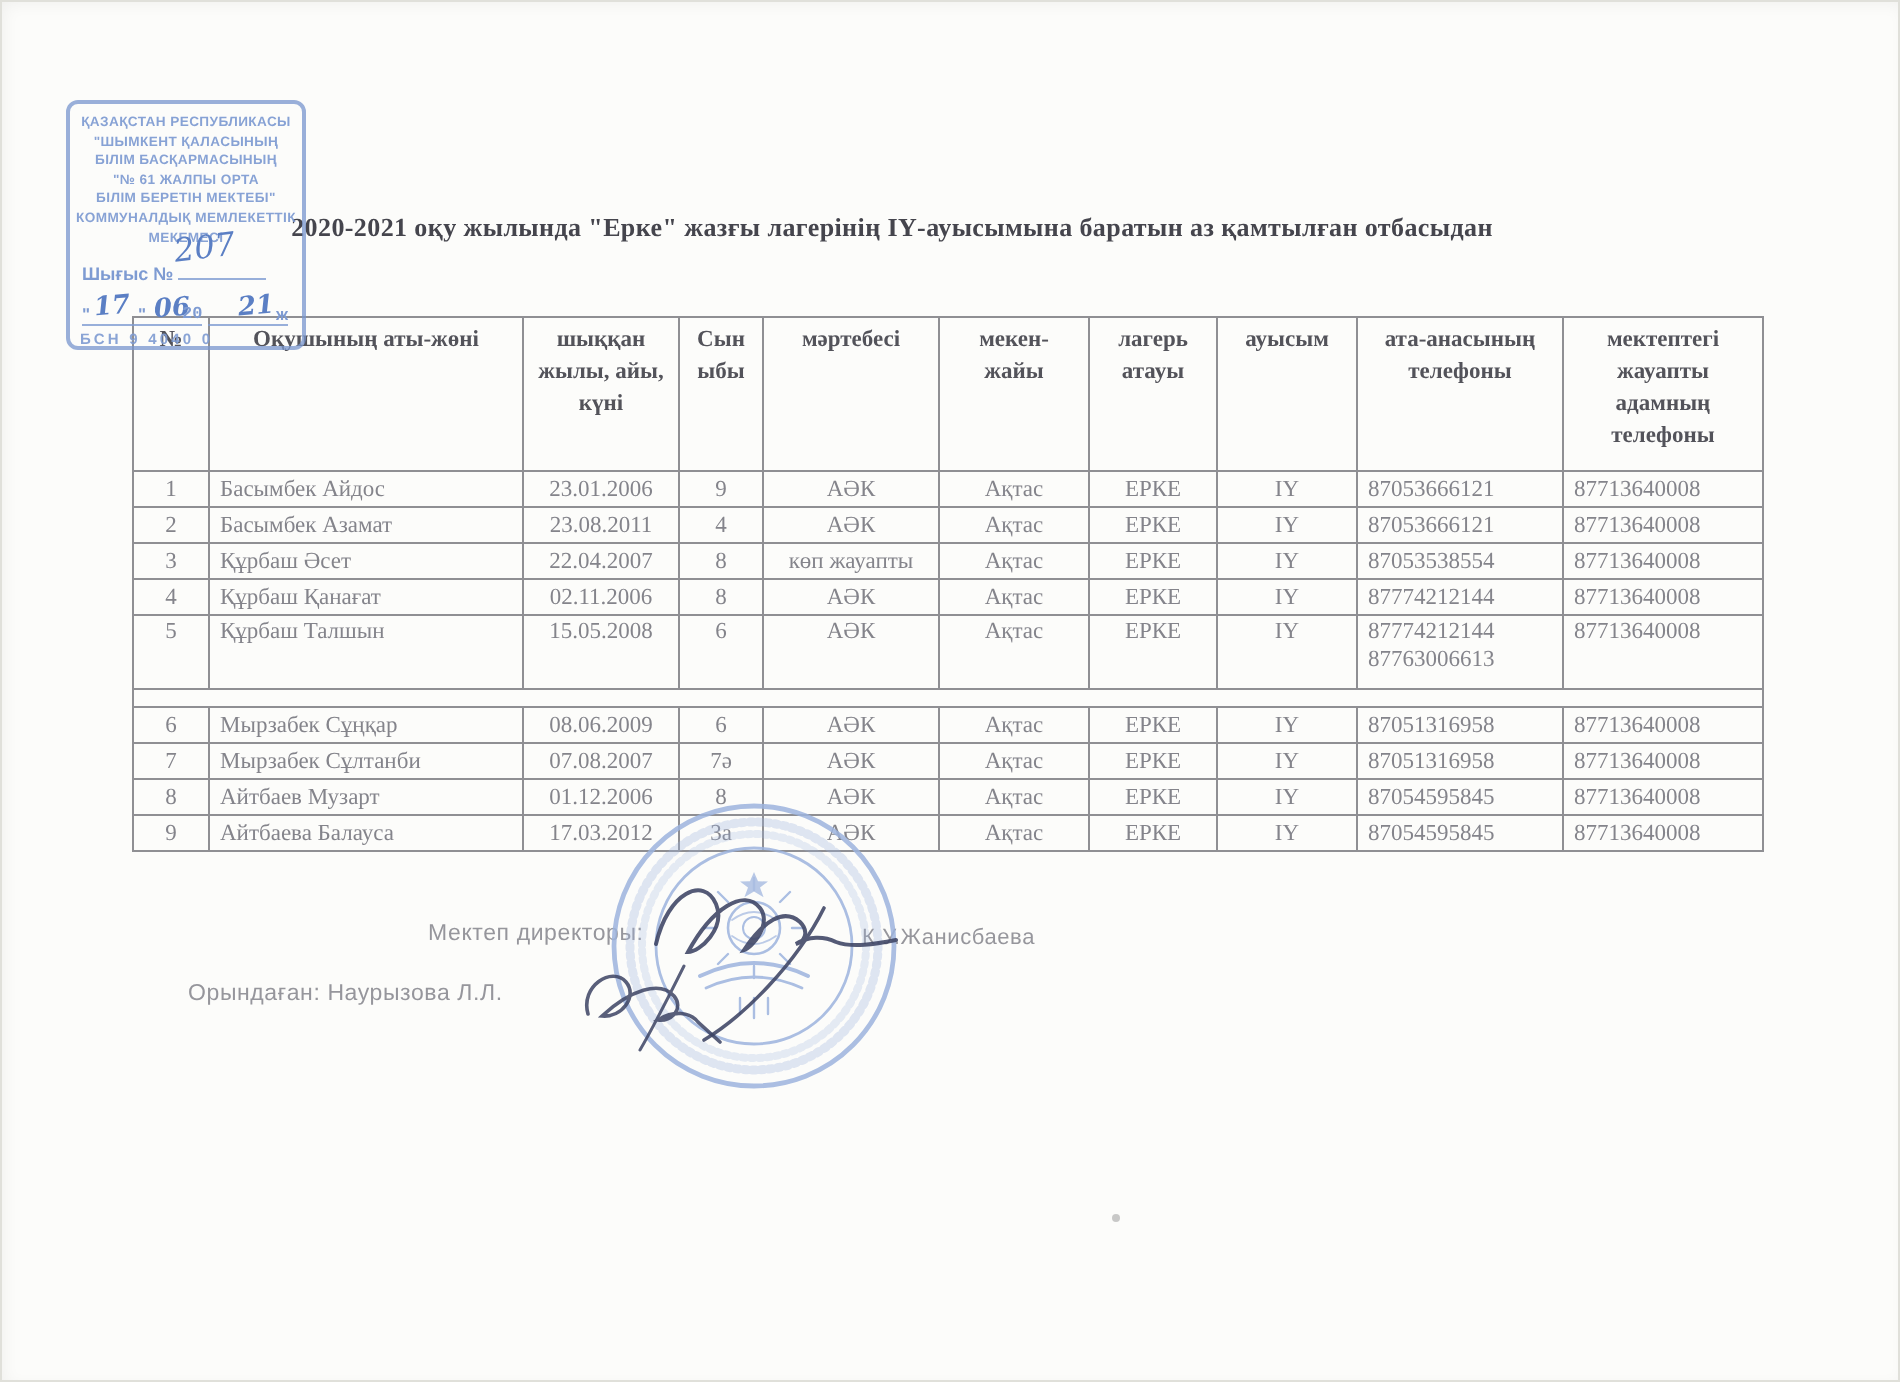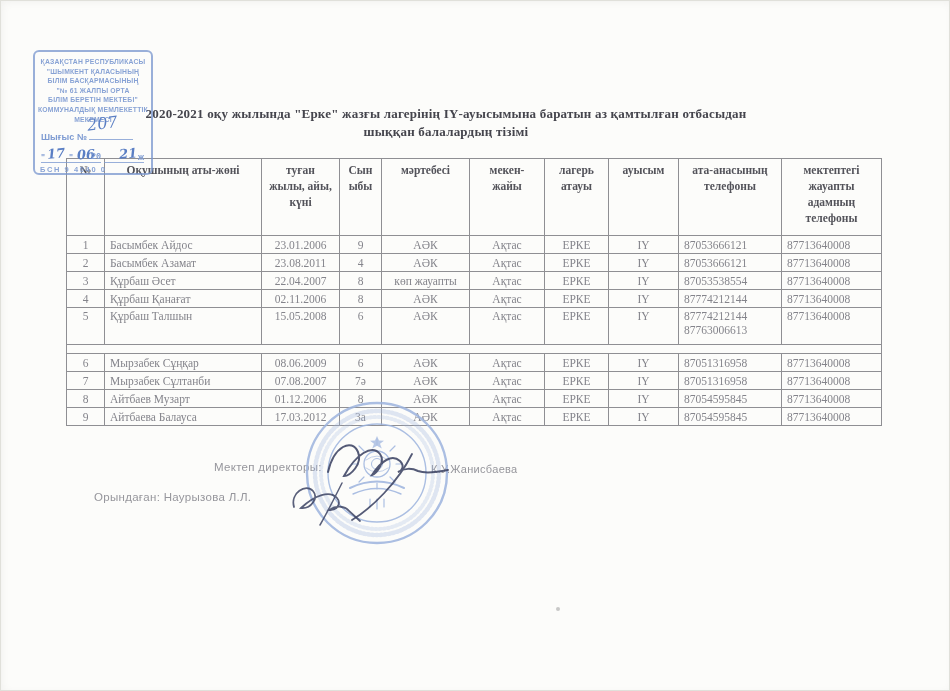--- a/index.html
+++ b/index.html
@@ -118,41 +118,40 @@
       <span class="hand hand-year">21</span>
       <span class="zh">ж</span>
       <span class="ul1"></span>
       <span class="ul2"></span>
     </div>
     <div class="stamp-bin">БСН 9 4040 0</div>
   </div>
 
   <div class="doc-title">
     <div>2020-2021 оқу жылында  "Ерке"  жазғы  лагерінің ІҮ-ауысымына  баратын аз қамтылған  отбасыдан</div>
-    <div>шыққан  балалардың  тізімі</div>
   </div>
 
   <table class="students-table">
     <colgroup>
       <col style="width:38px">
         <col style="width:157px">
         <col style="width:78px">
         <col style="width:42px">
       <col style="width:88px">
         <col style="width:75px">
         <col style="width:64px">
         <col style="width:70px">
       <col style="width:103px">
         <col style="width:100px">
     </colgroup>
     <thead>
         <tr>
           <th>№</th>
           <th>Оқушының аты-жөні</th>
-          <th>туған
+          <th>шыққан
 жылы, айы,
 күні</th>
           <th>Сын
 ыбы</th>
           <th>мәртебесі</th>
           <th>мекен-
 жайы</th>
           <th>лагерь
 атауы</th>
           <th>ауысым</th>

